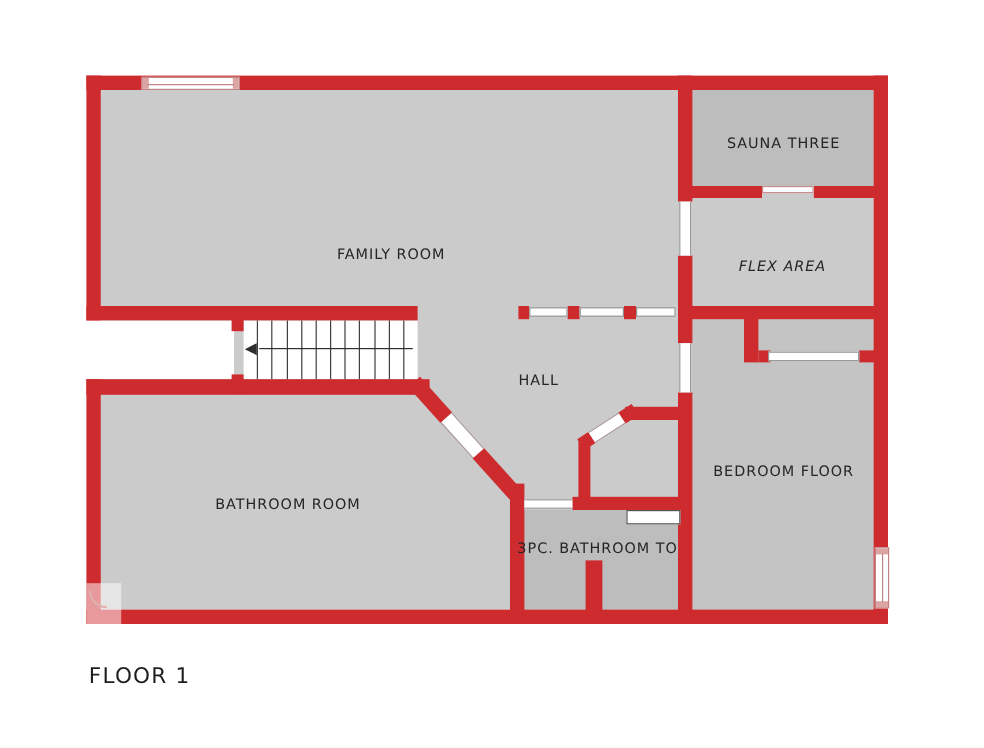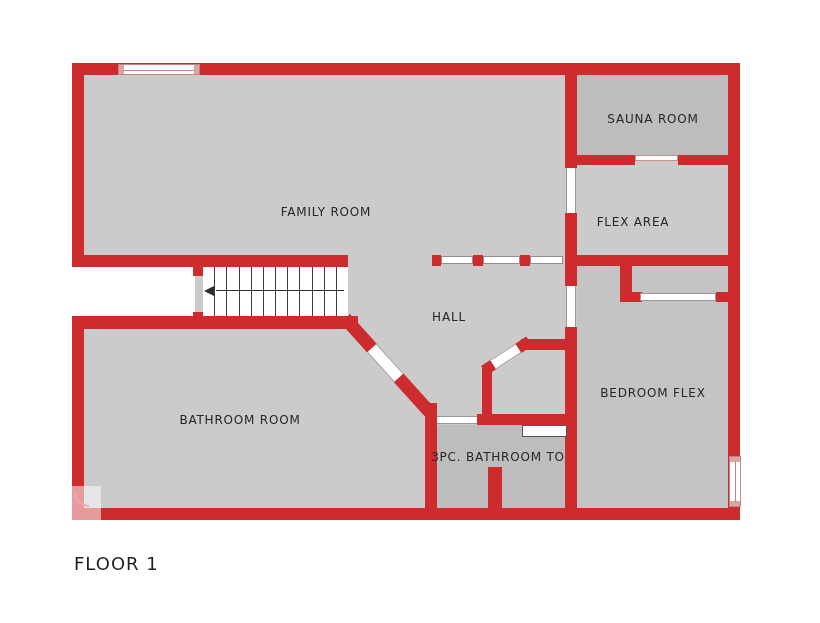--- a/index.html
+++ b/index.html
@@ -132,22 +132,22 @@
     <div class="win-caph" style="top:0;"></div>
     <div class="win-caph" style="bottom:0;"></div>
     <div class="win-midv"></div>
   </div>
 
   <div id="fx-bath-rect"></div>
   <div id="corner-overlay"></div>
   <div id="corner-arc"></div>
 
   <div class="room-label" style="left:326px;top:176px;margin-top:36px;">FAMILY ROOM</div>
-  <div class="room-label" style="left:653px;top:119px;">SAUNA ROOM</div>
-  <div class="room-label" style="left:633px;top:222px;">FLEX AREA</div>
+  <div class="room-label" style="left:653px;top:119px;">SAUNA THREE</div>
+  <div class="room-label" style="left:652px;top:222px;font-style:italic;">FLEX AREA</div>
   <div class="room-label" style="left:449px;top:317px;">HALL</div>
   <div class="room-label" style="left:240px;top:420px;">BATHROOM ROOM</div>
-  <div class="room-label" style="left:653px;top:393px;">BEDROOM FLEX</div>
+  <div class="room-label" style="left:653px;top:393px;">BEDROOM FLOOR</div>
   <div class="room-label" style="left:498px;top:457px;">3PC. BATHROOM TO</div>
 
   <div id="floor-label">FLOOR 1</div>
 
 </div>
 
 </body></html>

